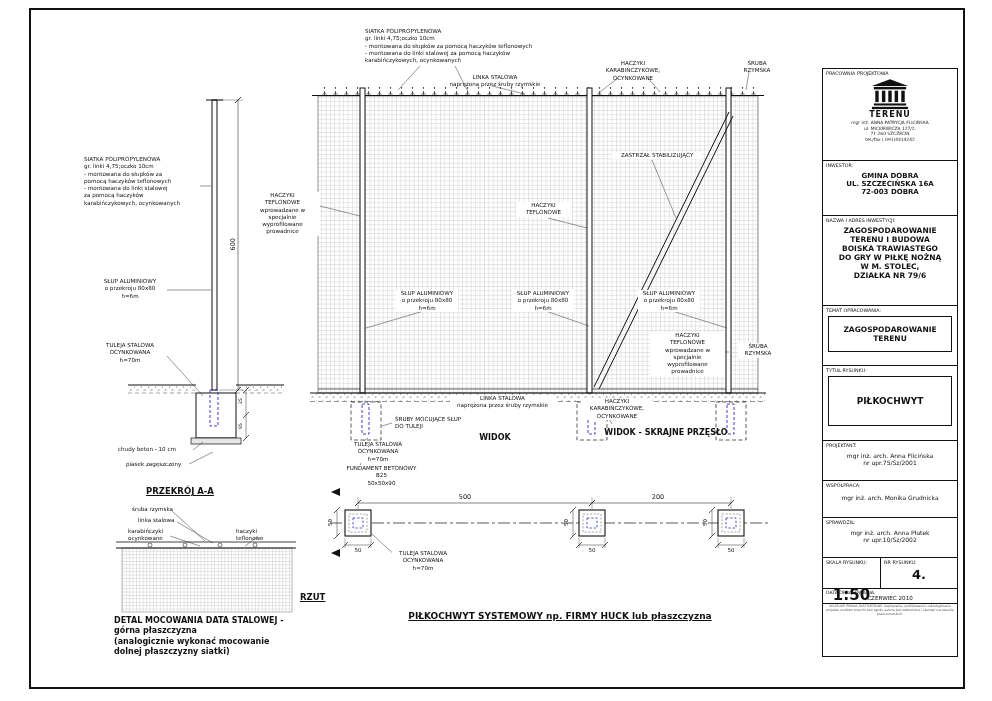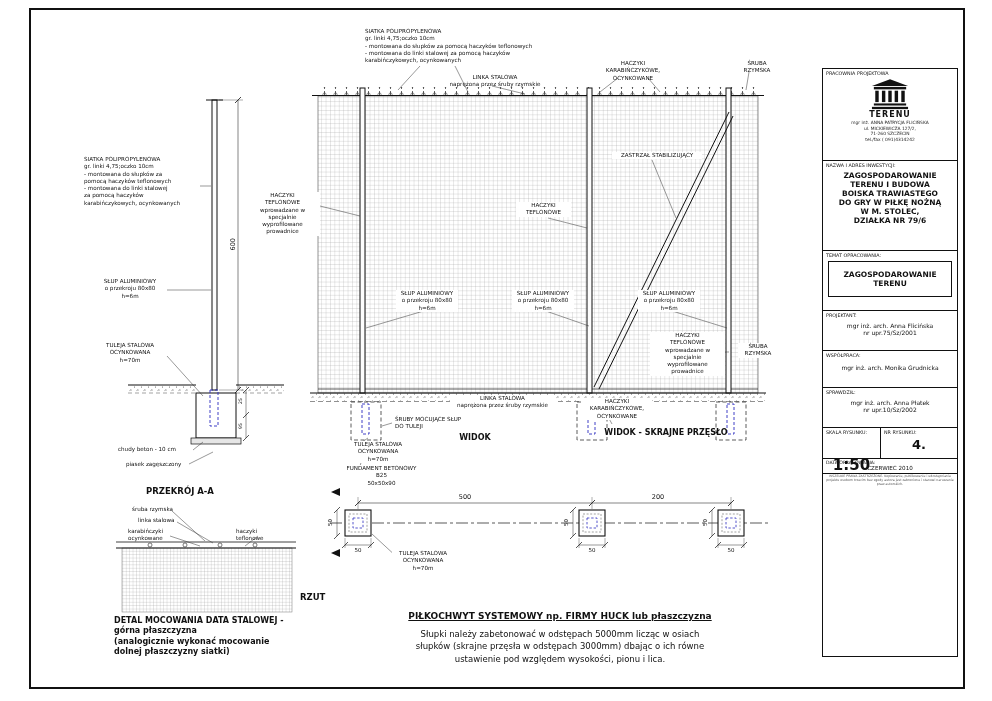--- a/index.html
+++ b/index.html
@@ -6,21 +6,21 @@
   html,body { background:#ffffff; font-family:"DejaVu Sans", sans-serif; }
   .sheet { position:relative; width:992px; height:701px; background:#fff; overflow:hidden; }
   svg.linework { position:absolute; left:0; top:0; }
   .lbl { position:absolute; font-size:5.6px; line-height:1.3; color:#111;
          white-space:pre-line; text-align:center; }
   .left { text-align:left; }
   .bg { background:#ffffff; padding:0 1px; }
   .b { font-weight:bold; }
   .u { text-decoration:underline; }
   .t45{font-size:4.6px;} .t55{font-size:5.5px;} .t65{font-size:6.5px;}
-  .t8{font-size:8px;} .t85{font-size:8.5px;} .t9{font-size:9px;}
+  .t8{font-size:8px;} .t85{font-size:8.5px;text-decoration:underline;} .t9{font-size:9px;}
   .rot { transform:rotate(-90deg); }
   
   .tblock { position:absolute; left:822px; top:68px; width:136px; height:589px;
             border:1.6px solid #111; background:#fff; color:#111; }
   .tb-sec { border-bottom:1.3px solid #111; overflow:hidden; position:relative; }
   .tb-label { font-size:4.8px; padding:2px 3px 1px; text-align:left; color:#111; }
   .tb-val { text-align:center; white-space:pre-line; color:#111; }
   .tb-box { border:1px solid #111; margin:2px 5px; display:flex; align-items:center;
             justify-content:center; text-align:center; white-space:pre-line; }
   .tb-logo-wrap { display:flex; justify-content:center; margin-top:2px; }
@@ -240,21 +240,21 @@
 TEFLONOWE
 wprowadzane w specjalnie
 wyprofilowane prowadnice</div>
   <div class="lbl bg" style="left:738px;top:343px;width:40px">ŚRUBA
 RZYMSKA</div>
   <div class="lbl bg" style="left:450px;top:395px;width:105px">LINKA STALOWA
 naprężona przez śruby rzymskie</div>
   <div class="lbl bg" style="left:582px;top:398px;width:70px">HACZYKI
 KARABIŃCZYKOWE,
 OCYNKOWANE</div>
-  <div class="lbl b t8" style="left:440px;top:433px;width:70px">WIDOK</div>
+  <div class="lbl b t8" style="left:460px;top:433px;width:70px">WIDOK</div>
   <div class="lbl b t8" style="left:596px;top:428px;width:140px">WIDOK - SKRAJNE PRZĘSŁO</div>
   <div class="lbl bg left" style="left:394px;top:416px;width:80px">ŚRUBY MOCUJĄCE SŁUP
 DO TULEJI</div>
   <div class="lbl bg" style="left:348px;top:441px;width:60px">TULEJA STALOWA
 OCYNKOWANA
 h=70m</div>
   <div class="lbl bg" style="left:344px;top:465px;width:75px">FUNDAMENT BETONOWY
 B25
 50x50x90</div>
 
@@ -297,23 +297,20 @@
   <div class="lbl t55" style="left:718px;top:547px;width:26px">50</div>
   <div class="lbl t55 rot" style="left:321px;top:519px;width:20px">50</div>
   <div class="lbl t55 rot" style="left:557px;top:519px;width:20px">50</div>
   <div class="lbl t55 rot" style="left:696px;top:519px;width:20px">50</div>
 
   <div class="lbl t65 rot" style="left:218px;top:240px;width:30px">600</div>
   <div class="lbl t45 rot" style="left:231px;top:398px;width:20px">25</div>
   <div class="lbl t45 rot" style="left:231px;top:423px;width:20px">95</div>
 
   <div class="lbl b t9 u" style="left:350px;top:611px;width:420px">PIŁKOCHWYT SYSTEMOWY np. FIRMY HUCK lub płaszczyzna</div>
-  <div class="lbl t85" style="left:350px;top:628px;width:420px;line-height:1.45">Słupki należy zabetonować w odstępach 5000mm licząc w osiach
-słupków (skrajne przęsła w odstępach 3000mm) dbając o ich równe
-ustawienie pod względem wysokości, pionu i lica.</div>
 
   <div class="tblock">
 
     <div class="tb-sec" style="height:92px">
       <div class="tb-label">PRACOWNIA PROJEKTOWA</div>
       <div class="tb-logo-wrap">
         <svg width="38" height="31" viewBox="0 0 40 32">
           <polygon points="20,0 39,7 1,7" fill="#111"></polygon>
           <rect x="3" y="8" width="34" height="2.6" fill="#111"></rect>
           <rect x="4.5" y="12" width="3.6" height="12" fill="#111"></rect>
@@ -325,37 +322,47 @@
           <rect x="1" y="29" width="38" height="2.4" fill="#111"></rect>
         </svg>
       </div>
       <div class="tb-firm b">TERENU</div>
       <div class="tb-addr">mgr inż. ANNA PATRYCJA FLICIŃSKA
 ul. MICKIEWICZA 127/2,
 71-260  SZCZECIN
 tel./fax ( 091)4314242</div>
     </div>
 
+    <div class="tb-sec" style="height:55px">
+      <div class="tb-label">INWESTOR:</div>
+      <div class="tb-val b" style="font-size:7px;margin-top:3px">GMINA DOBRA
+UL. SZCZECIŃSKA 16A
+72-003  DOBRA</div>
+    </div>
 
     <div class="tb-sec" style="height:90px">
       <div class="tb-label">NAZWA I ADRES INWESTYCJI:</div>
       <div class="tb-val b" style="font-size:7.5px;margin-top:2px">ZAGOSPODAROWANIE
 TERENU I BUDOWA
 BOISKA TRAWIASTEGO
 DO GRY W PIŁKĘ NOŻNĄ
 W M. STOLEC,
 DZIAŁKA NR 79/6</div>
     </div>
 
     <div class="tb-sec" style="height:60px">
       <div class="tb-label">TEMAT OPRACOWANIA:</div>
       <div class="tb-box b" style="height:36px;font-size:7.5px">ZAGOSPODAROWANIE
 TERENU</div>
     </div>
 
+    <div class="tb-sec" style="height:75px">
+      <div class="tb-label">TYTUŁ RYSUNKU:</div>
+      <div class="tb-box b" style="height:50px;font-size:9px">PIŁKOCHWYT</div>
+    </div>
 
     <div class="tb-sec" style="height:40px">
       <div class="tb-label">PROJEKTANT:</div>
       <div class="tb-val" style="font-size:6px;margin-top:3px">mgr inż. arch. Anna Flicińska
 nr upr.75/Sz/2001</div>
     </div>
 
     <div class="tb-sec" style="height:37px">
       <div class="tb-label">WSPÓŁPRACA:</div>
       <div class="tb-val" style="font-size:6px;margin-top:5px">mgr inż. arch. Monika Grudnicka</div>

